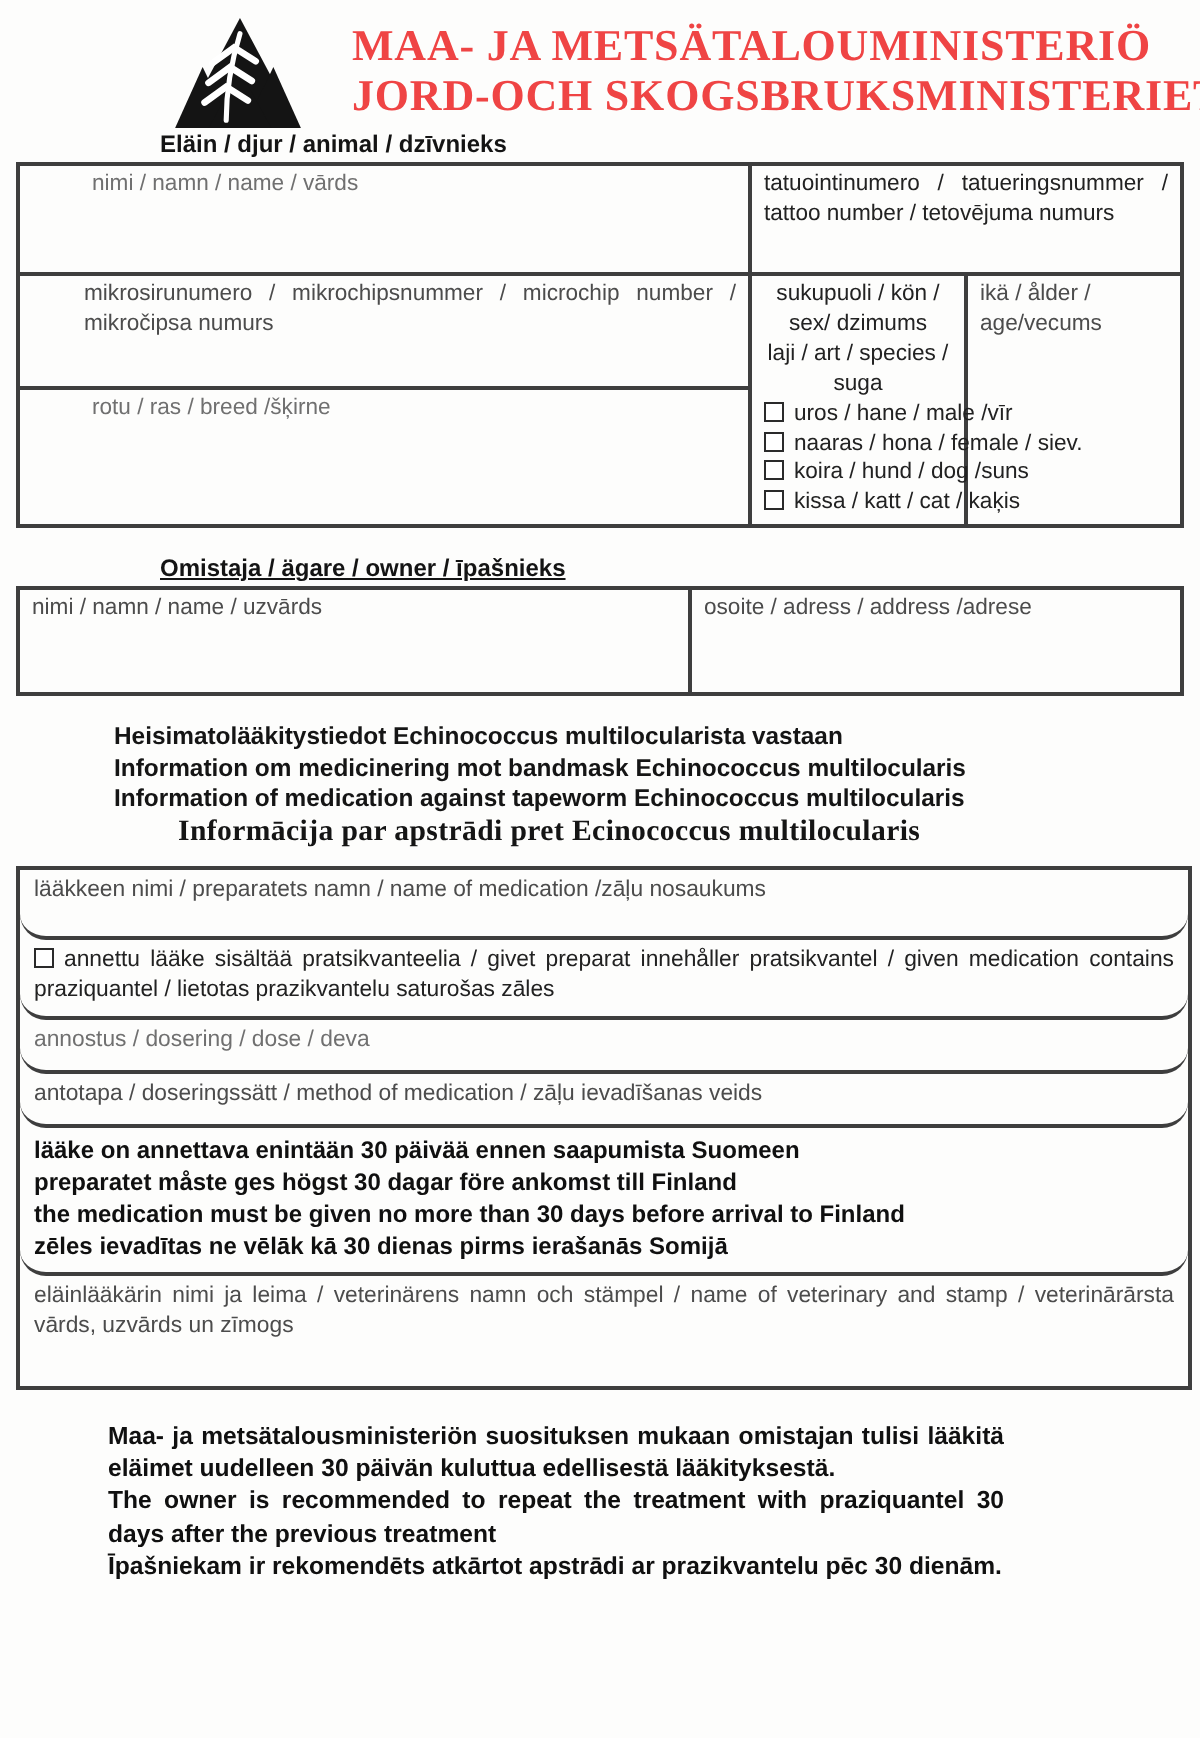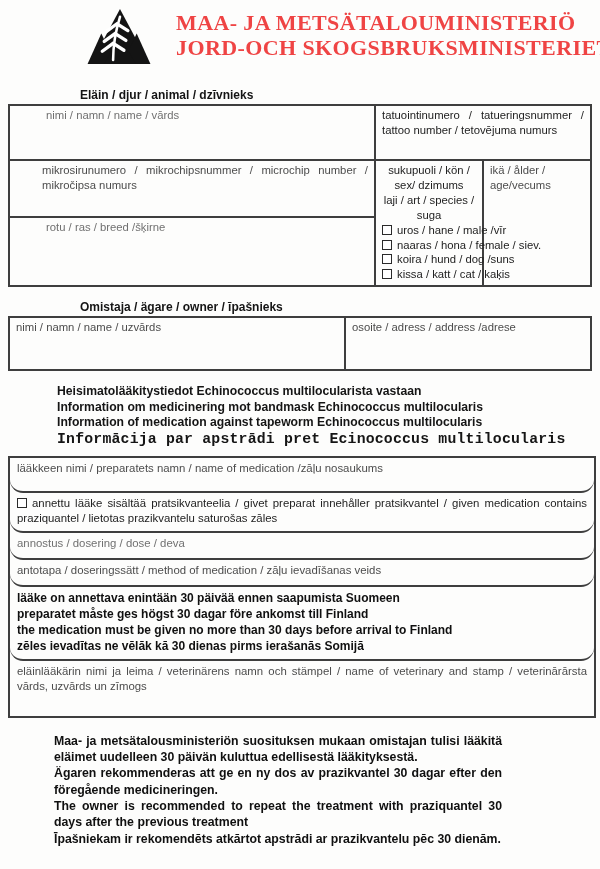--- a/index.html
+++ b/index.html
@@ -16,43 +16,43 @@
   .logo{width:66px;height:57px;flex:0 0 auto;}
   .ministry-title{
     margin-left:24px;padding-top:3px;
     font-family:"Liberation Serif", serif;font-weight:bold;
     font-size:22px;line-height:1.12;letter-spacing:0.4px;color:#ef4444;
     white-space:nowrap;
   }
 
   
   .section-label{font-weight:bold;font-size:12px;color:#141414;margin-left:80px;margin-bottom:2px;}
-  .animal-heading{margin-top:23px;}
-  .owner-heading{margin-top:13px;}
+  .animal-heading{}
+  .owner-heading{margin-top:13px;text-decoration:underline;}
 
   
   table{border-collapse:collapse;table-layout:fixed;margin-left:8px;width:584px;}
   td{
     border:2px solid #3e3e3e;vertical-align:top;
     padding:2px 6px 3px 6px;font-size:11.3px;line-height:1.32;
   }
   .faded{color:#707070;padding-left:36px;}
   .mid{color:#4c4c4c;}
   .dark{color:#222;text-align:center;}
   .justify{text-align:justify;}
 
   .checkline{white-space:nowrap;color:#222;}
   .checkbox{
     display:inline-block;width:8px;height:8px;
     border:1.5px solid #2a2a2a;margin-right:5px;vertical-align:-1px;background:#fff;
   }
 
   
   .med-heading{margin:13px 20px 7px 57px;font-weight:bold;font-size:12.2px;line-height:1.26;color:#151515;}
-  .med-heading .lv-line{font-family:Liberation Mono, monospace;font-size:14.8px;letter-spacing:0.2px;}
+  .med-heading .lv-line{font-family:Liberation Serif, serif;font-size:14.8px;letter-spacing:0.2px;margin-left:32px;}
 
   
   .med-table{margin-left:8px;width:584px;border:2px solid #3e3e3e;}
   .med-row{
     border-bottom:2px solid #3e3e3e;
     padding:3px 7px 4px 7px;font-size:11.4px;line-height:1.35;border-radius:13px;
   }
   .med-row:last-child{border-bottom:none;}
   .row-medname{min-height:26px;}
   .row-praziquantel{min-height:30px;}
@@ -181,18 +181,17 @@
       <div>the medication must be given no more than 30 days before arrival to Finland</div>
       <div>zēles ievadītas ne vēlāk kā 30 dienas pirms ierašanās Somijā</div>
     </div>
     <div class="med-row row-vet mid justify">
       <span>eläinlääkärin nimi ja leima / veterinärens namn och stämpel / name of veterinary and stamp / veterinārārsta vārds, uzvārds un zīmogs</span>
     </div>
   </div>
 
   <div class="recommendation">
     <div>Maa- ja metsätalousministeriön suosituksen mukaan omistajan tulisi lääkitä eläimet uudelleen 30 päivän kuluttua edellisestä lääkityksestä.</div>
-    <div>Ägaren rekommenderas att ge en ny dos av prazikvantel 30 dagar efter den föregående medicineringen.</div>
     <div>The owner is recommended to repeat the treatment with praziquantel 30 days after the previous treatment</div>
     <div>Īpašniekam ir rekomendēts atkārtot apstrādi ar prazikvantelu pēc 30 dienām.</div>
   </div>
 
 </div>
 
 </body></html>

